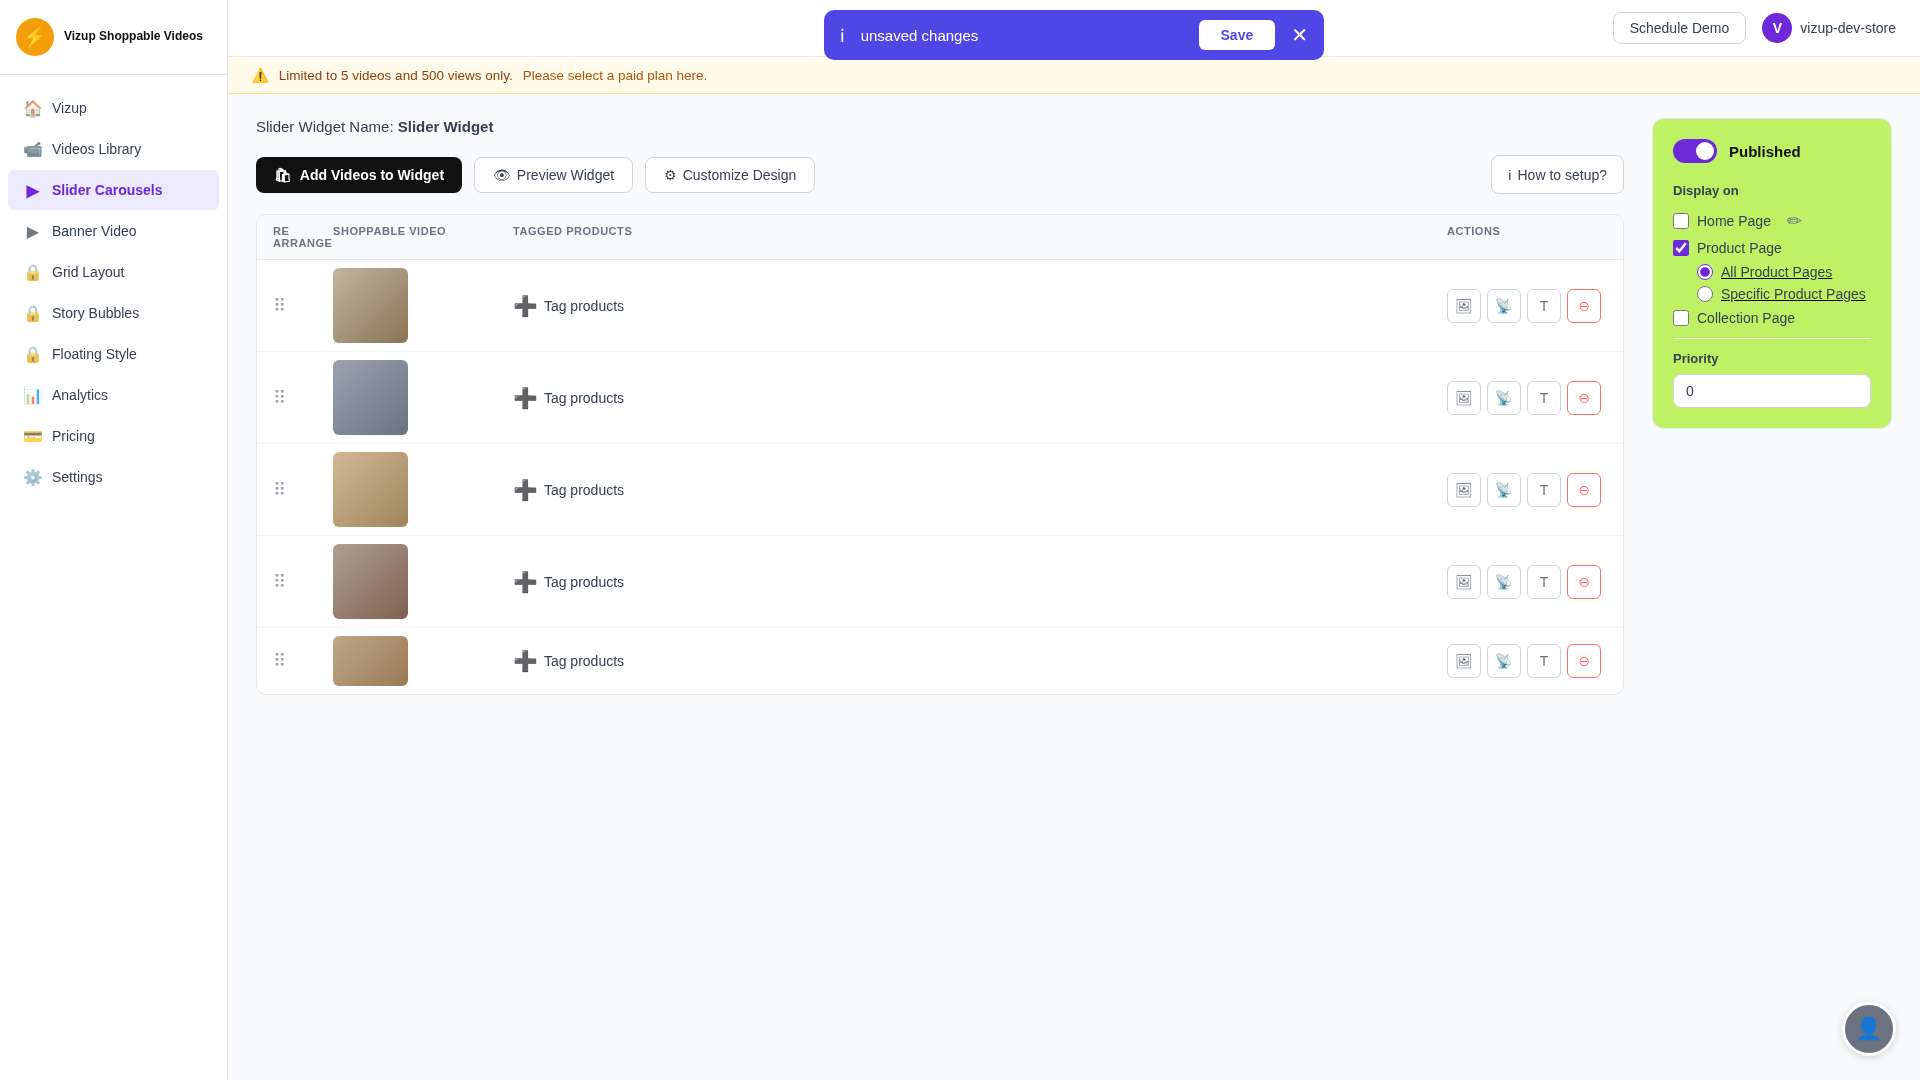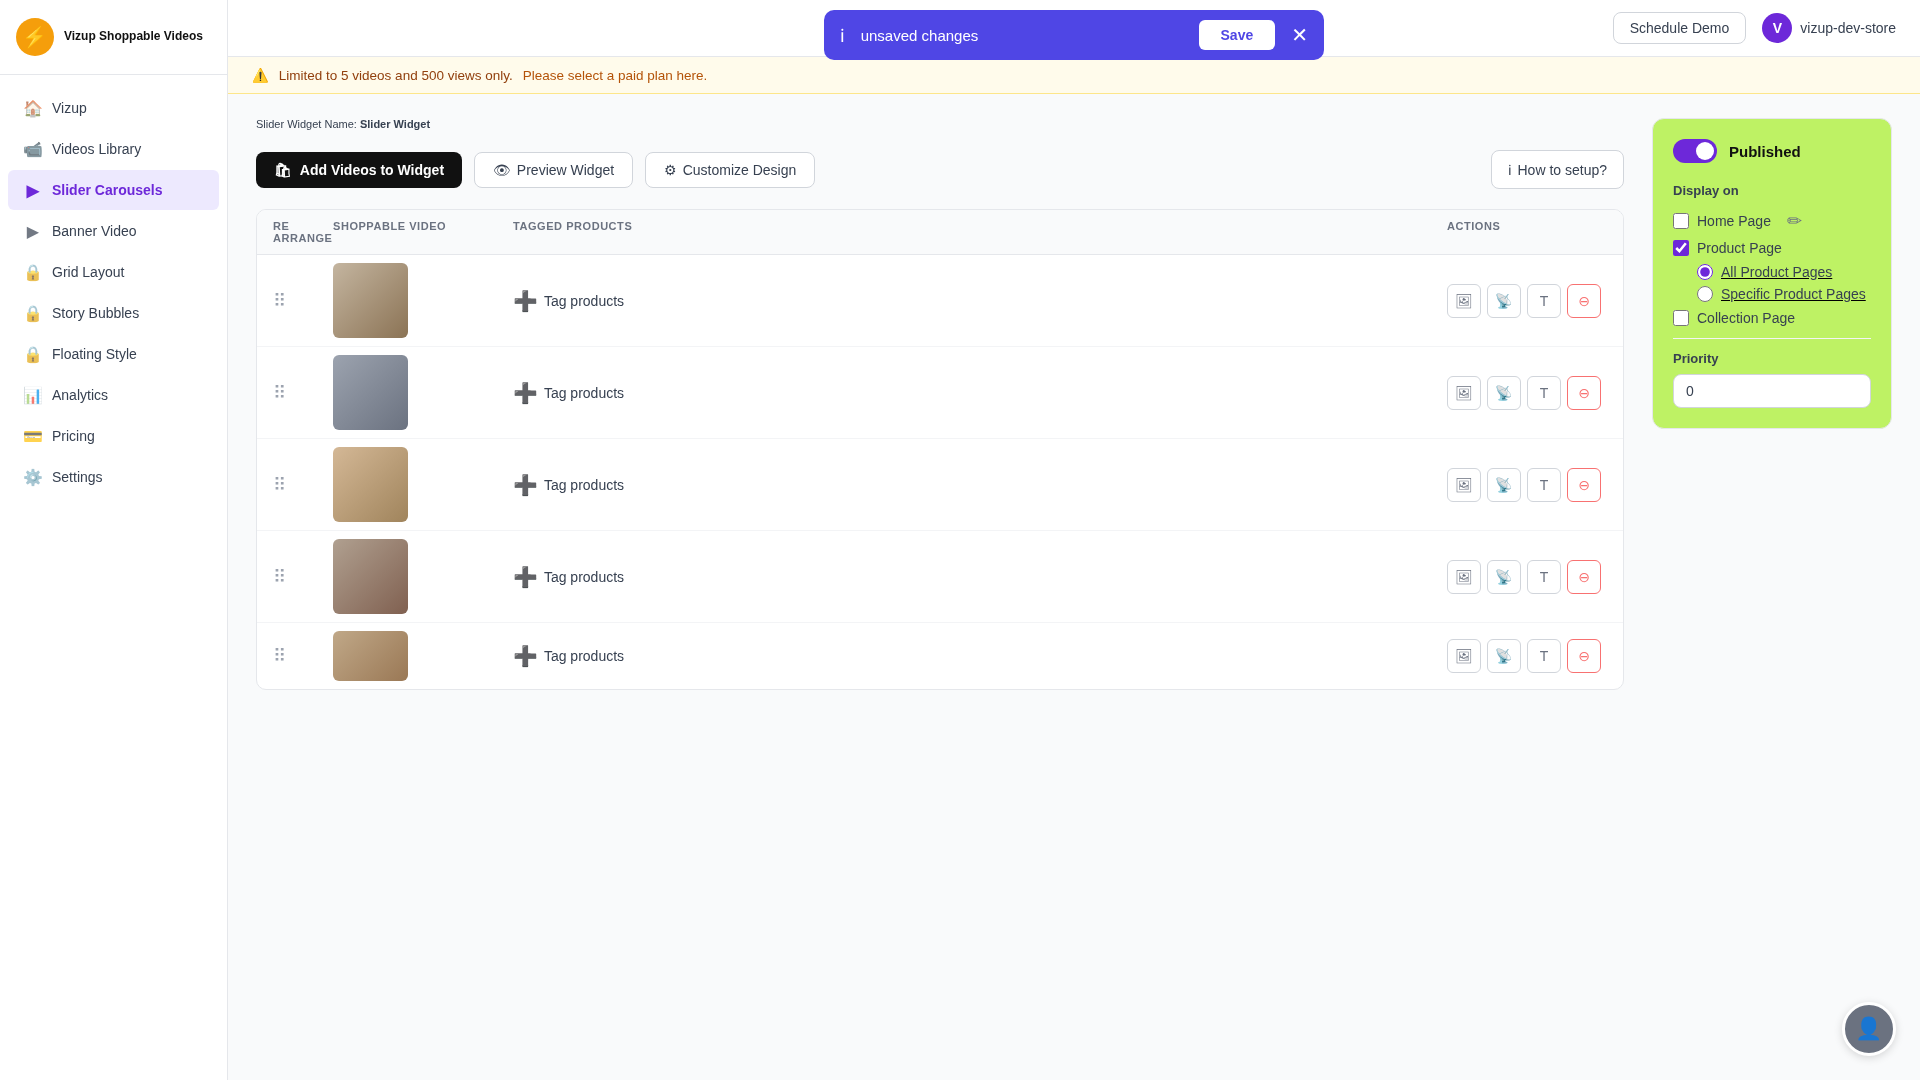--- a/index.html
+++ b/index.html
@@ -113,21 +113,21 @@
     
     .page-content {
       padding: 24px 28px;
       flex: 1;
       display: flex;
       gap: 28px;
     }
 
     
     .left-panel { flex: 1; }
-    .widget-name { font-size: 11px; color: #374151; margin-bottom: 20px; }
+    .widget-name { font-size: 15px; color: #374151; margin-bottom: 20px; }
     .widget-name strong { font-weight: 700; }
     .action-bar { display: flex; align-items: center; gap: 12px; margin-bottom: 20px; }
     .btn-add-videos {
       background: #111; color: #fff; border: none;
       padding: 10px 18px; border-radius: 8px;
       font-size: 14px; font-weight: 600; cursor: pointer;
       display: flex; align-items: center; gap: 8px;
     }
     .btn-preview, .btn-customize {
       background: #fff; border: 1.5px solid #d1d5db;

